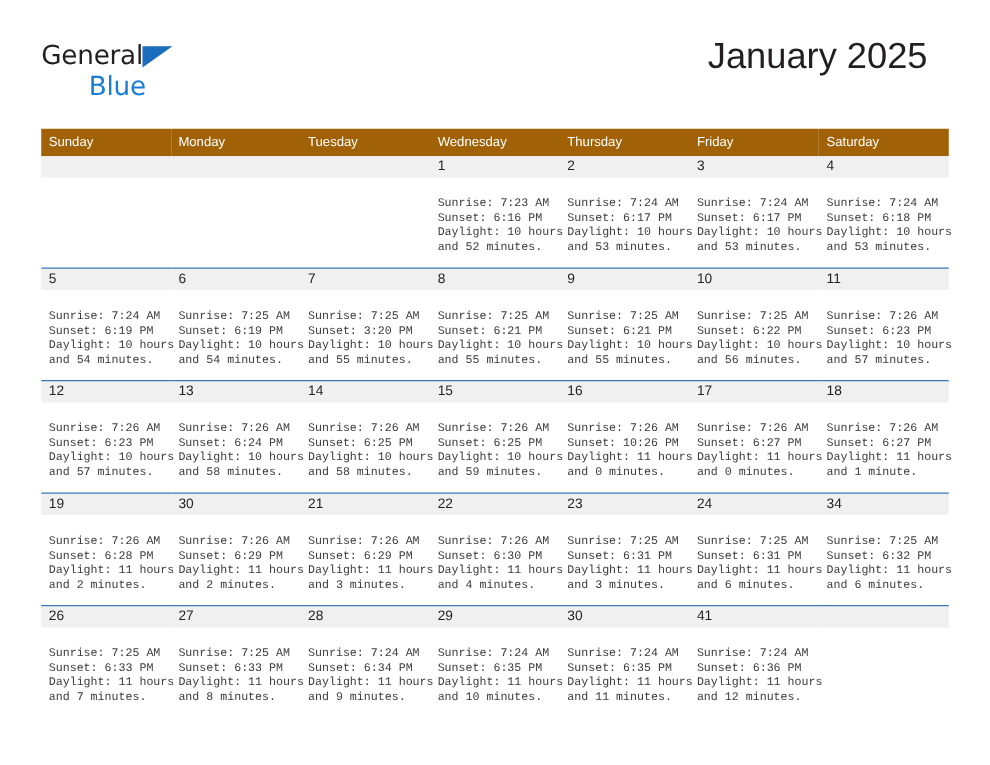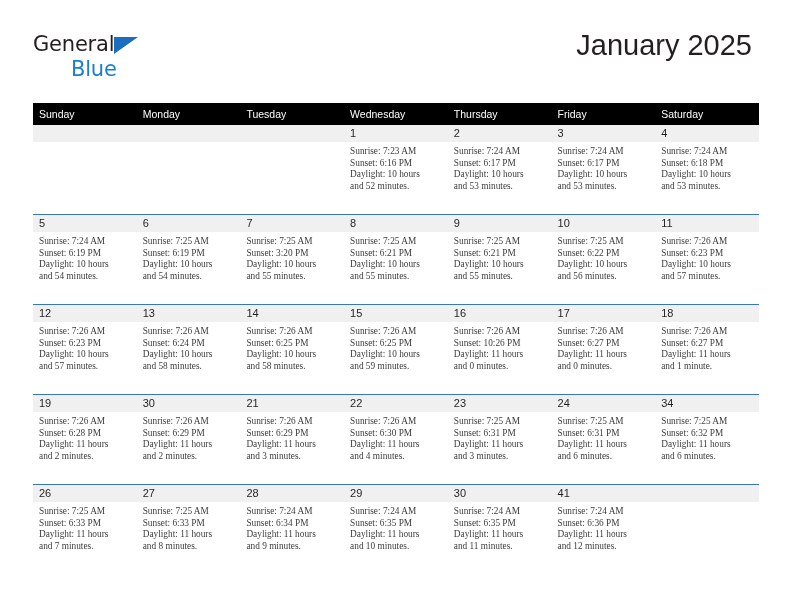--- a/index.html
+++ b/index.html
@@ -68,21 +68,21 @@
     font-size: 21px;
     color: #1a7fd4;
     font-family: "DejaVu Sans", sans-serif;
     margin-top: 1px;
     margin-left: 38px;
     letter-spacing: -0.2px;
   }
 
   .title-block {
     position: absolute;
-    right: 7px;
+    right: 17px;
     top: 0;
   }
   .month-title {
     font-size: 29px;
     font-weight: normal;
     color: #231f20;
     line-height: 34px;
     white-space: nowrap;
     font-family: "Liberation Sans", sans-serif;
   }
@@ -99,21 +99,21 @@
   .calendar {
     position: absolute;
     left: 33px;
     top: 103px;
     width: 726px;
     border-collapse: collapse;
     table-layout: fixed;
   }
 
   .calendar th {
-    background: #000000;
+    background: #a16207;
     color: #ffffff;
     font-size: 10.5px;
     font-weight: normal;
     text-align: left;
     padding: 5px 0 5px 6px;
     height: 11px;
     font-family: "Liberation Sans", sans-serif;
     border: none;
   }
 
@@ -144,25 +144,25 @@
     color: #231f20;
     padding-left: 6px;
     box-sizing: border-box;
     font-family: "Liberation Sans", sans-serif;
   }
   .daynum.empty {
     color: transparent;
   }
 
   .details {
-    padding: 4px 5px 0 6px;
+    padding: 15px 5px 0 6px;
     font-size: 9.3px;
     line-height: 11.6px;
     color: #3c3c3c;
-    font-family: Liberation Serif, serif;
+    font-family: Liberation Mono, monospace;
   }
   .details div {
     white-space: nowrap;
   }
   .details.empty {
     visibility: hidden;
   }
 </style>
 </head>
 <body>

